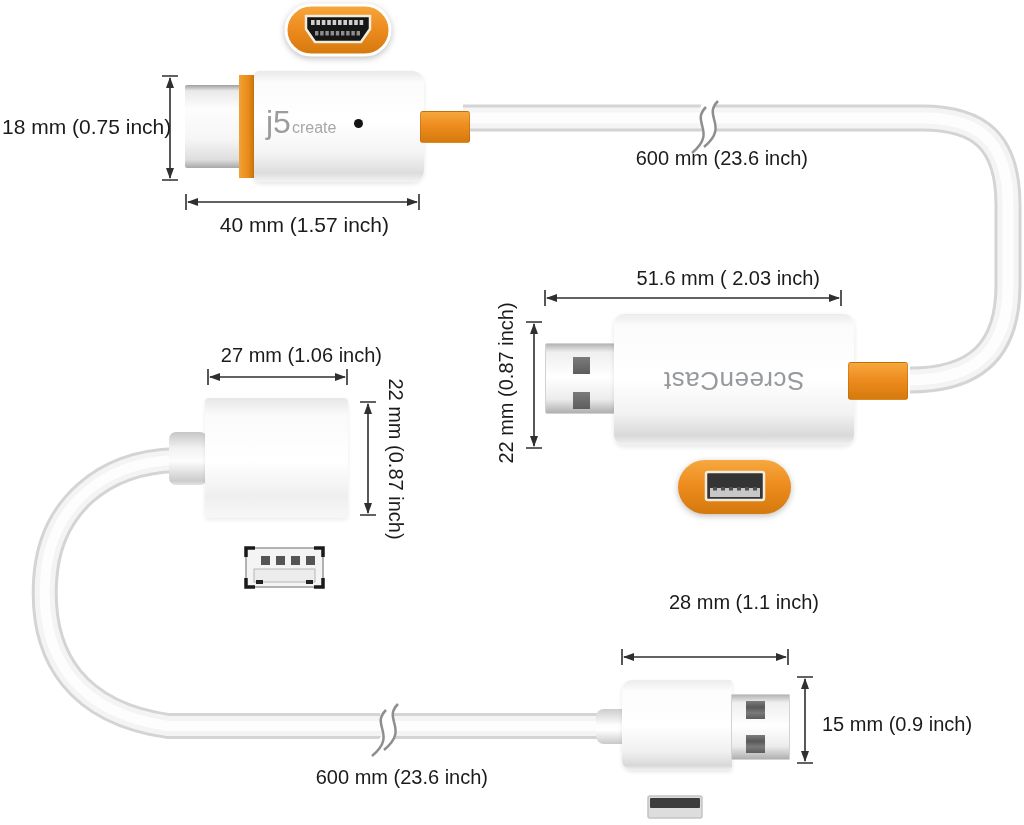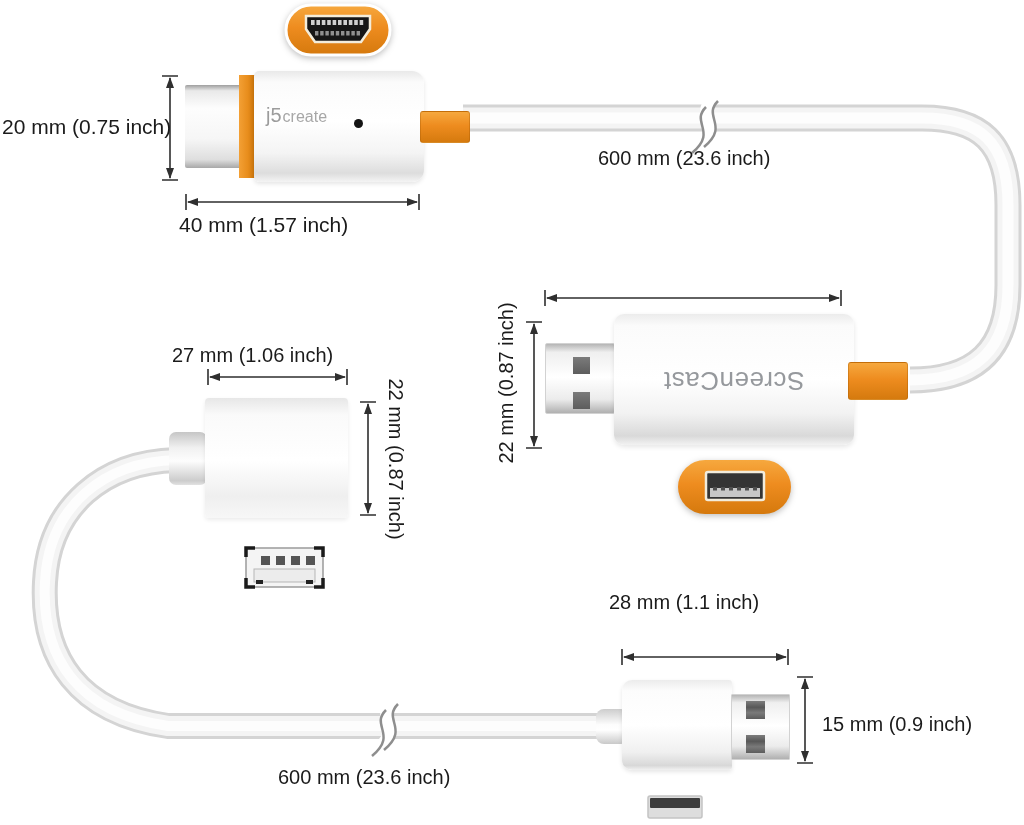--- a/index.html
+++ b/index.html
@@ -6,21 +6,21 @@
   .canvas{
     position:relative;width:1024px;height:825px;overflow:hidden;
     background:#ffffff;font-family:"Liberation Sans",sans-serif;color:#1b1b1b;
   }
   .abs{position:absolute;}
   
   .dim-label{
     position:absolute;font-size:20px;line-height:24px;color:#1b1b1b;
     white-space:nowrap;
   }
-  .dim-label.center{text-align:left;}
+  .dim-label.center{text-align:right;}
   .dim-label.big{font-size:21px;}
   .vlabel{
     position:absolute;width:170px;height:24px;font-size:20px;line-height:24px;
     text-align:center;color:#1b1b1b;white-space:nowrap;
   }
   .rot-ccw{transform:rotate(-90deg);transform-origin:center;}
   .rot-cw{transform:rotate(90deg);transform-origin:center;}
   
   .hdmi-plug{
     left:185px;top:85px;width:57px;height:83px;border-radius:2px;
@@ -29,21 +29,21 @@
   .hdmi-collar{
     left:239px;top:75px;width:16px;height:103px;
     background:linear-gradient(90deg,#f3a035 0%,#e88d1c 55%,#c9730a 100%);
   }
   .adapter-body{
     left:254px;top:71px;width:170px;height:111px;border-radius:5px 12px 12px 5px;
     background:linear-gradient(180deg,#e9e9e9 0%,#fbfbfb 10%,#ffffff 45%,#f4f4f4 74%,#dddddd 92%,#f4f4f4 100%);
     box-shadow:0 2px 4px rgba(0,0,0,.10);
   }
   .logo-row{position:absolute;left:12px;top:33px;display:flex;align-items:baseline;}
-  .logo-main{font-size:20px;color:#9c9c9c;font-weight:400;}
+  .logo-main{font-size:32px;color:#9c9c9c;font-weight:400;}
   .logo-sub{font-size:16px;color:#a7a7a7;margin-left:1px;}
   .led-dot{position:absolute;left:100px;top:48px;width:9px;height:9px;border-radius:50%;background:#141414;}
   .relief{
     background:linear-gradient(180deg,#f6a83e 0%,#ee8c1f 45%,#d57a0e 100%);
     border:1px solid rgba(160,85,0,.35);border-radius:3px;
   }
   .relief.top-cable{left:420px;top:111px;width:48px;height:30px;}
   .relief.dongle{left:848px;top:362px;width:58px;height:36px;}
   .metal{
     background:linear-gradient(180deg,#b5b5b5 0%,#efefef 12%,#ffffff 48%,#ececec 80%,#b0b0b0 100%);
@@ -253,23 +253,24 @@
   <div class="abs coupler-relief"></div>
   <div class="abs coupler-body"></div>
 
   <div class="abs plug-bump"></div>
   <div class="abs plug-body"></div>
   <div class="abs metal plug-shell">
     <div class="usb-hole" style="left:14px;top:6px;"></div>
     <div class="usb-hole" style="left:14px;top:40px;"></div>
   </div>
 
-  <div class="dim-label big" style="left:2px;top:115px;">20 mm (0.75 inch)</div>
+  <div class="dim-label big" style="left:2px;top:115px;">18 mm (0.75 inch)</div>
   <div class="dim-label big center" style="left:179px;top:213px;width:210px;">40 mm (1.57 inch)</div>
   <div class="dim-label center" style="left:598px;top:146px;width:210px;">600 mm (23.6 inch)</div>
+  <div class="dim-label center" style="left:608px;top:266px;width:212px;">51.6 mm ( 2.03 inch)</div>
   <div class="vlabel rot-ccw" style="left:421px;top:371px;">22 mm (0.87 inch)</div>
   <div class="dim-label center" style="left:172px;top:343px;width:210px;">27 mm (1.06 inch)</div>
   <div class="vlabel rot-cw" style="left:311px;top:447px;">22 mm (0.87 inch)</div>
   <div class="dim-label center" style="left:609px;top:590px;width:210px;">28 mm (1.1 inch)</div>
   <div class="dim-label" style="left:822px;top:712px;">15 mm (0.9 inch)</div>
   <div class="dim-label center" style="left:278px;top:765px;width:210px;">600 mm (23.6 inch)</div>
 
 </div>
 
 </body></html>

